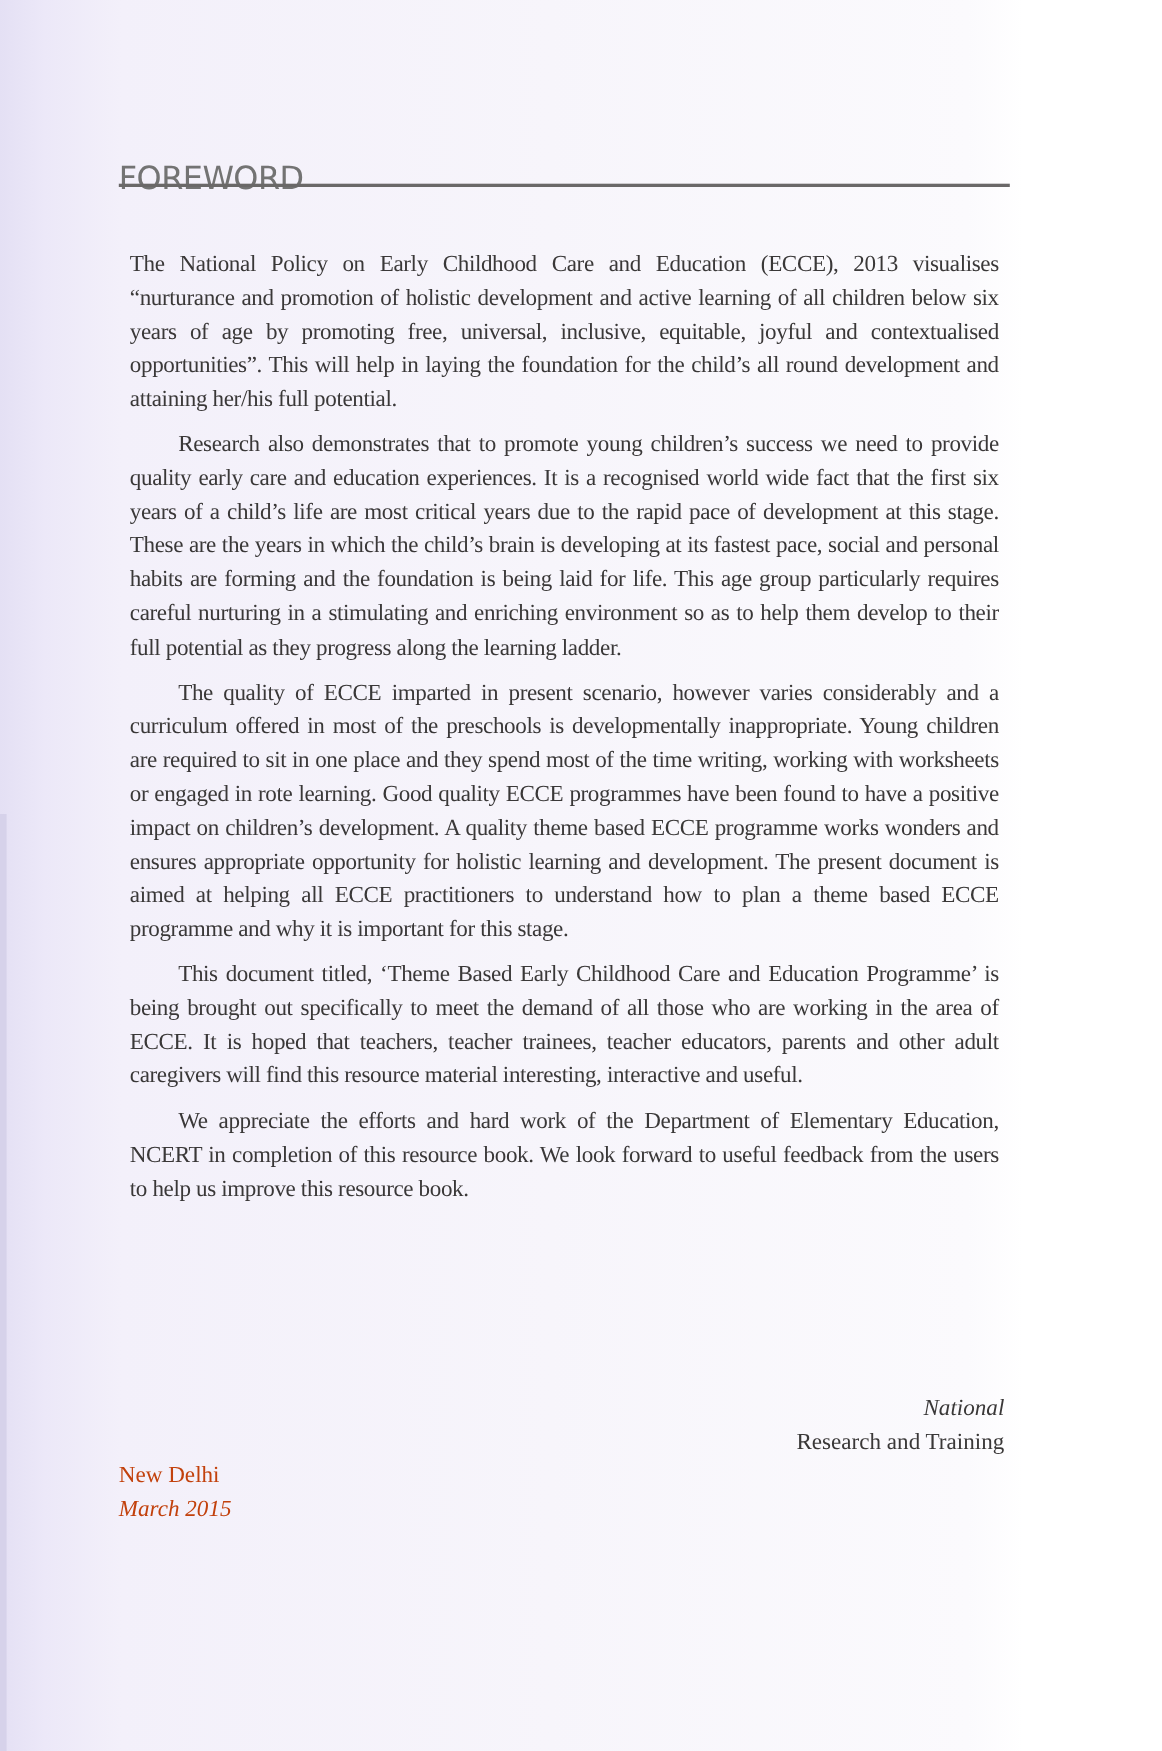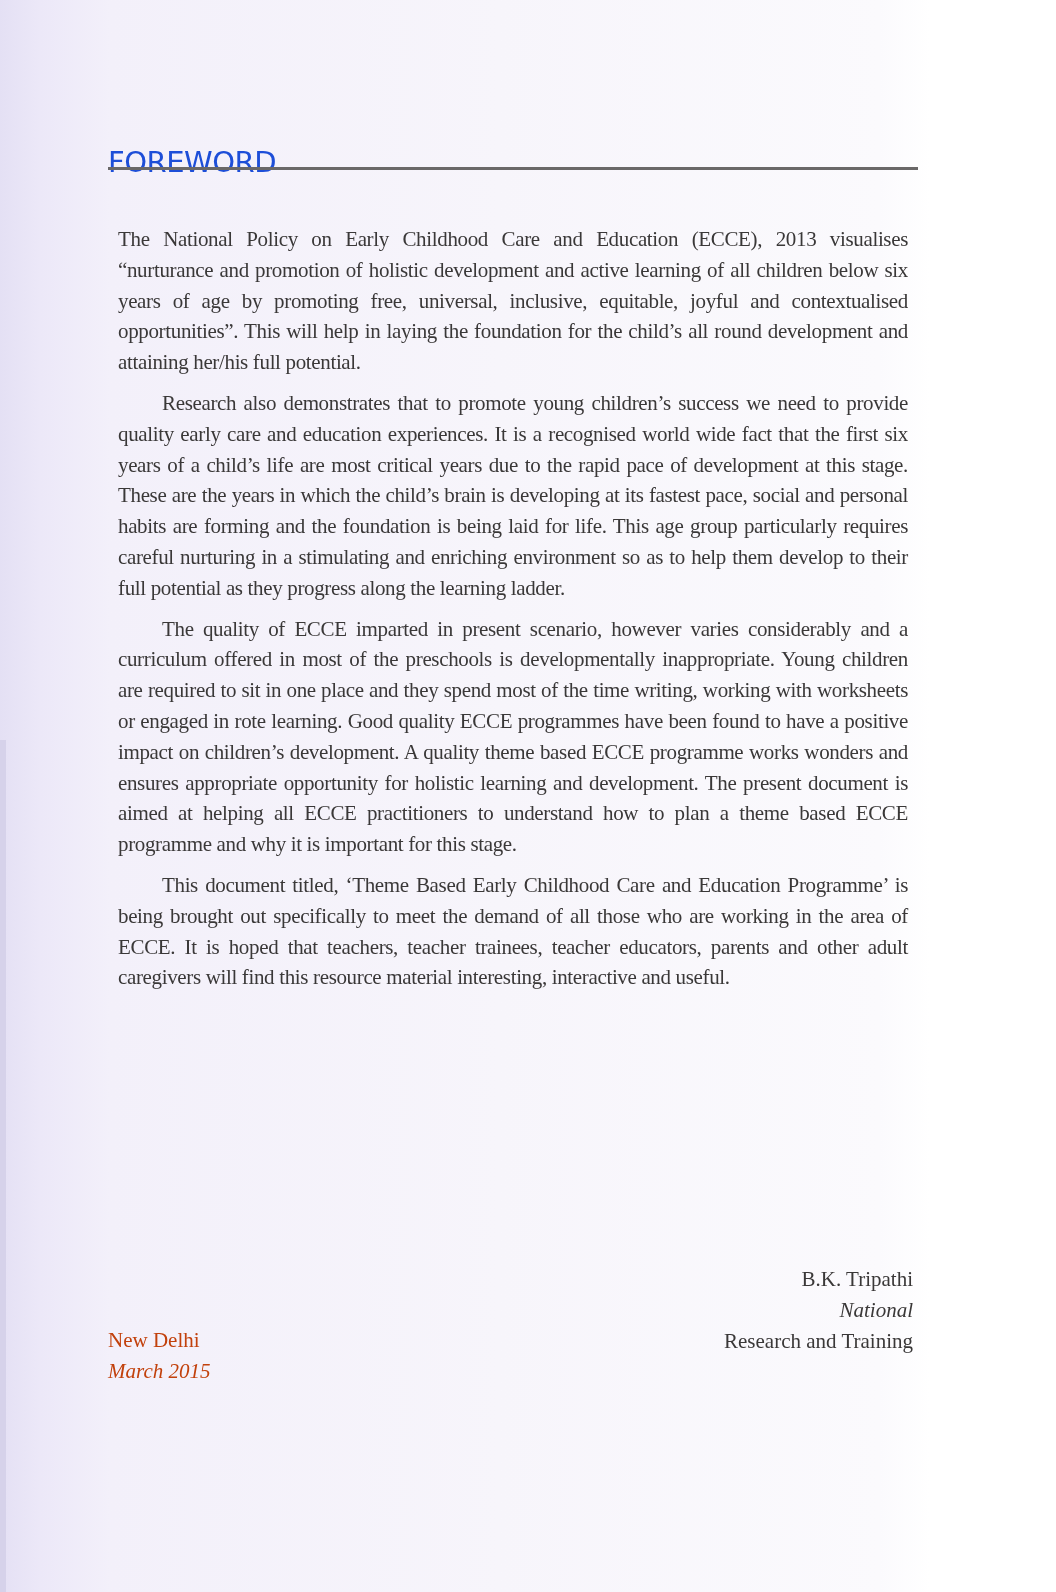--- a/index.html
+++ b/index.html
@@ -9,21 +9,21 @@
     font-family: "DejaVu Serif", "Liberation Serif", serif;
     color:#3a3838;
   }
   .edge-strip {
     position:absolute; left:0; top:740px; width:6px; height:852px;
     background:#d6d2ea;
   }
   .heading {
     position:absolute; left:108px; top:126px;
     font-family: "DejaVu Sans", "Liberation Sans", sans-serif;
-    font-size:29px; letter-spacing:-0.5px; color:#1d4ed8; font-weight:normal;
+    font-size:29px; letter-spacing:-0.5px; color:#737373; font-weight:normal;
   }
   .rule {
     position:absolute; left:108px; top:167px; width:810px; height:3px;
     background:#6a6868;
   }
   .body {
     position:absolute; left:108px; top:214px; width:810px;
   }
   .para {
     margin:10px; font-size:19.4px; line-height:30.8px;
@@ -51,24 +51,24 @@
 <div class="edge-strip"></div>
 
 <h1 class="heading">FOREWORD</h1>
 <div class="rule"></div>
 
 <div class="body">
   <p class="para">The National Policy on Early Childhood Care and Education (ECCE), 2013 visualises “nurturance and promotion of holistic development and active learning of all children below six years of age by promoting free, universal, inclusive, equitable, joyful and contextualised opportunities”. This will help in laying the foundation for the child’s all round development and attaining her/his full potential.</p>
   <p class="para indent">Research also demonstrates that to promote young children’s success we need to provide quality early care and education experiences. It is a recognised world wide fact that the first six years of a child’s life are most critical years due to the rapid pace of development at this stage. These are the years in which the child’s brain is developing at its fastest pace, social and personal habits are forming and the foundation is being laid for life. This age group particularly requires careful nurturing in a stimulating and enriching environment so as to help them develop to their full potential as they progress along the learning ladder.</p>
   <p class="para indent">The quality of ECCE imparted in present scenario, however varies considerably and a curriculum offered in most of the preschools is developmentally inappropriate. Young children are required to sit in one place and they spend most of the time writing, working with worksheets or engaged in rote learning. Good quality ECCE  programmes have been found to have a positive impact on children’s development. A quality theme based ECCE programme works wonders and ensures appropriate opportunity for holistic learning and development. The present document is aimed at helping all ECCE practitioners to understand how to plan a theme based ECCE programme and why it is important for this stage.</p>
   <p class="para indent">This document titled, ‘Theme Based Early Childhood Care and Education Programme’ is being brought out specifically to meet the demand of all those who are working in the area of ECCE. It is hoped that teachers, teacher trainees, teacher educators, parents and other adult caregivers will find this resource material interesting, interactive and useful.</p>
+  <p class="para indent">We appreciate the efforts and hard work of the Department of Elementary Education, NCERT in completion of this resource book. We look forward to useful feedback from the users to help us improve this resource book.</p>
 </div>
 
 <div class="sig-block">
-  <div>B.K. Tripathi</div>
   <div class="ital">National</div>
   <div>Research and Training</div>
 </div>
 
 <div class="place-block">
   <div>New Delhi</div>
   <div class="ital">March 2015</div>
 </div>
 
 </body></html>

